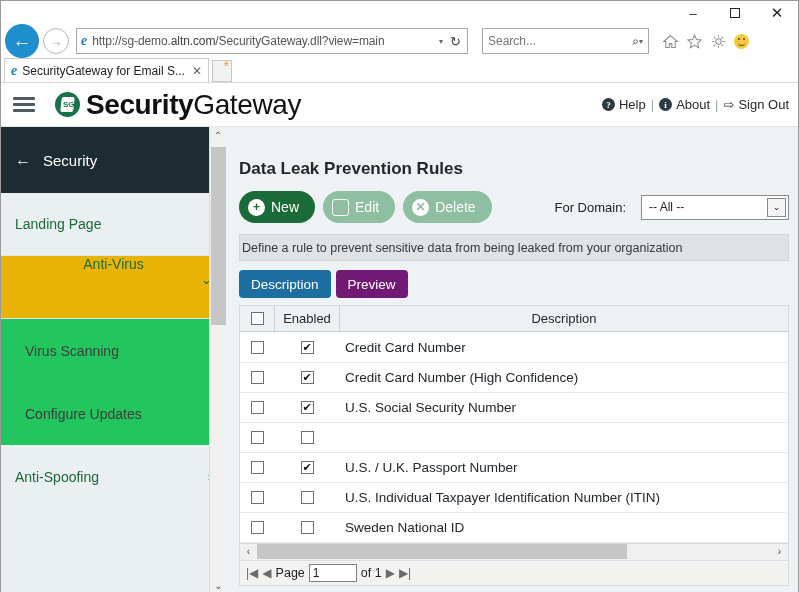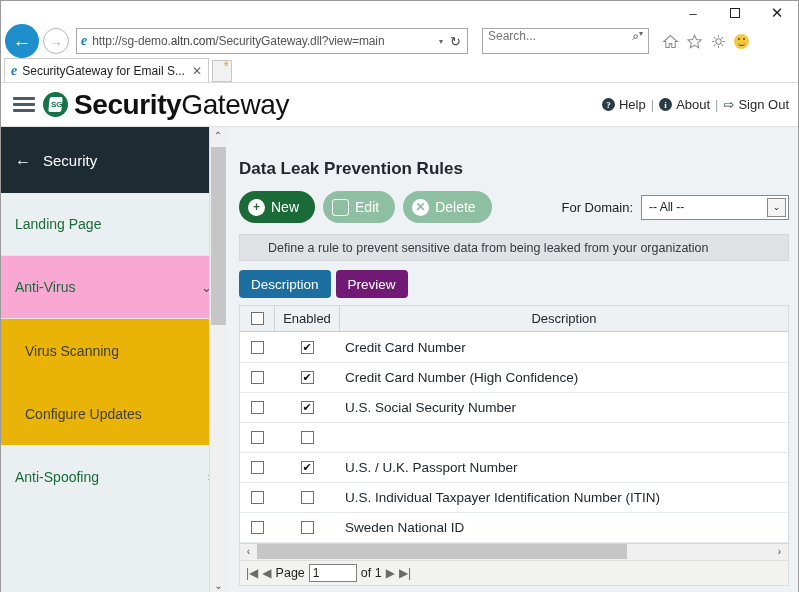--- a/index.html
+++ b/index.html
@@ -31,21 +31,21 @@
   .urlbox { flex: 0 0 392px; height: 26px; border: 1px solid #a8a8a8; background: #fff;
             display: flex; align-items: center; padding: 0 4px; gap: 5px; margin-left: 3px;}
   .ielogo { font-size: 14px; color: #1a7bc4; font-style: italic; font-weight: bold;
             font-family: "Liberation Serif", serif; }
   .urltext { font-size: 12px; color: #555; white-space: nowrap; overflow: hidden;
              flex: 1 1 auto; letter-spacing: -0.1px;}
   .urltext b { color: #404040; font-weight: normal;}
   .caret { color: #666; font-size: 8px; }
   .refresh { color: #444; font-size: 13px; padding: 0 2px;}
   .searchbox { flex: 0 0 167px; height: 26px; border: 1px solid #a8a8a8; background: #fff;
-               display: flex; align-items: flex-start; padding: 0 5px; margin-left: 10px; }
+               display: flex; align-items: center; padding: 0 5px; margin-left: 10px; }
   .searchtext { flex: 1 1 auto; font-size: 12px; color: #777; }
   .sicon { font-size: 12px; color: #333; }
   .toolicons { display: flex; align-items: center; gap: 7px; margin-left: 9px; }
   .ticon { width: 17px; height: 17px; color: #8a8a8a; }
   .smiley { width: 15px; height: 15px; border-radius: 50%; background: #f5c842;
             position: relative; }
   .smiley::before { content:""; position:absolute; left:3.5px; top:4px; width:2px;height:2px;
                     background:#5a4a10; border-radius:50%; box-shadow: 5px 0 0 #5a4a10;}
   .smiley::after { content:""; position:absolute; left:4px; top:8px; width:7px;height:3.5px;
                    border-bottom:1.5px solid #5a4a10; border-radius:0 0 8px 8px;}
@@ -59,21 +59,21 @@
   .newtab { width: 20px; height: 22px; border: 1px solid #c8c8c8; background: #f2f2f2;
             margin-left: 3px; position: relative; }
   .newtab::after { content: "*"; position: absolute; right: 2px; top: -3px; color: #e8a33d;
                    font-size: 14px; }
 
   
   .appheader { height: 44px; background: #fff; display: flex; align-items: center;
                padding: 0 9px 0 12px; border-bottom: 1px solid #e2e2e2;}
   .hamburger { display: flex; flex-direction: column; gap: 3px; width: 22px; }
   .hamburger i { display: block; height: 3px; background: #4b5a63; border-radius: 1px;}
-  .brand { display: flex; align-items: center; gap: 6px; margin-left: 8px; }
+  .brand { display: flex; align-items: center; gap: 6px; margin-left: 20px; }
   .brandmark { width: 25px; height: 25px; border-radius: 50%; background: #157347;
                position: relative; overflow: hidden;}
   .brandmark::after { content:""; position:absolute; left:6px; top:5px; width:13px; height:15px;
                       background:#fff; border-radius:2px; transform: skewX(-6deg);}
   .brandmark i { position:absolute; left:8px; top:8px; font-style:normal; font-size:8px;
                  color:#157347; z-index:2; font-weight:bold;}
   .brandtext { font-size: 28px; color: #111; letter-spacing: -0.4px;}
   .brandtext b { font-weight: bold; }
   .brandtext span { font-weight: normal; }
   .headerlinks { margin-left: auto; display: flex; align-items: center; font-size: 13px;
@@ -90,24 +90,24 @@
 
   
   .sidebar { width: 225px; background: #eaeff2; position: relative; }
   .sbhead { height: 66px; background: #1d2b33; display: flex; align-items: center;
             padding-left: 14px; gap: 12px; }
   .sbhead .bk { color: #fff; font-size: 16px; }
   .sbhead .tt { color: #fff; font-size: 15px; }
   .sbitem { height: 63px; display: flex; align-items: center; padding: 0 14px;
             font-size: 14px; color: #1a6b38; background: #eaeff2;
             border-bottom: 1px solid #e0e6ea;}
-  .sbitem.active { background: #f9a8d4; }
+  .sbitem.active { background: #eab308; flex-direction: column; }
   .sbitem .chev { margin-left: auto; color: #1a6b38; font-size: 13px; }
   .sbsub { height: 63px; display: flex; align-items: center; padding: 0 14px 0 24px;
-           font-size: 14px; color: #3d3d3d; background: #eab308;}
+           font-size: 14px; color: #3d3d3d; background: #22c55e;}
   .sbitem-last { border-bottom: none; }
 
   .sbscroll { position: absolute; right: 0; top: 0; width: 17px; height: 100%;
               background: #f0f0f0; border-left: 1px solid #dcdcdc; }
   .sbscroll .arrowup, .sbscroll .arrowdn { height: 17px; display:flex; align-items:center;
               justify-content:center; color:#555; font-size:10px; }
   .sbscroll .arrowdn { position: absolute; bottom: 0; width: 17px; }
   .sbscroll .thumb { position: absolute; top: 20px; left: 1px; width: 15px; height: 178px;
                      background: #c6c6c6; }
 
@@ -120,30 +120,30 @@
           gap: 6px; padding: 0 16px 0 9px; color: #fff; font-size: 14px; margin-right: 8px;}
   .gbtn.primary { background: #1a6b38; }
   .gbtn.disabled { background: #8fbfa2; }
   .gi { width: 17px; height: 17px; border-radius: 50%; background: #fff;
         display: flex; align-items: center; justify-content: center; font-size: 12px;
         font-weight: bold; }
   .gbtn.primary .gi { color: #1a6b38; }
   .gbtn.disabled .gi { color: #8fbfa2; }
   .gi.square { border-radius: 3px; background: transparent; border: 1.5px solid #fff;
                color: #fff; font-size: 9px;}
-  .domainwrap { margin-left: auto; display: flex; align-items: center; gap: 8px;
+  .domainwrap { margin-left: auto; display: flex; align-items: center; gap: 15px;
                 font-size: 13px; color: #222; }
   .domsel { width: 148px; height: 25px; border: 1px solid #8a8a8a; background: #fff;
             display: flex; align-items: center; padding: 0 2px 0 7px; font-size: 12px;
             color: #222;}
   .domsel .dd { margin-left: auto; width: 19px; height: 19px; border: 1px solid #8a8a8a;
                 background: #f4f4f4; display:flex; align-items:center; justify-content:center;
                 font-size: 9px; color: #222;}
   .infobar { background: #dfe3e5; border: 1px solid #d2d7da; height: 28px;
-             display: flex; align-items: center; padding: 0 28px; font-size: 12.5px;
+             display: flex; align-items: center; padding: 0 2px; font-size: 12.5px;
              color: #33393d; }
   .tabsrow { display: flex; gap: 5px; margin: 9px 0 7px 0; }
   .btab { height: 28px; border-radius: 4px; padding: 0 12px; display: flex;
           align-items: center; color: #fff; font-size: 13.5px; }
   .btab.sel { background: #1d6ea1; }
   .btab.unsel { background: #701a75; }
 
   .grid { background: #fff; border: 1px solid #d6dadd; flex: 1 1 auto;
           display: flex; flex-direction: column; min-height: 0;}
   .ghead { display: flex; height: 27px; background: #eef1f3; border-bottom: 1px solid #c8ced2;

